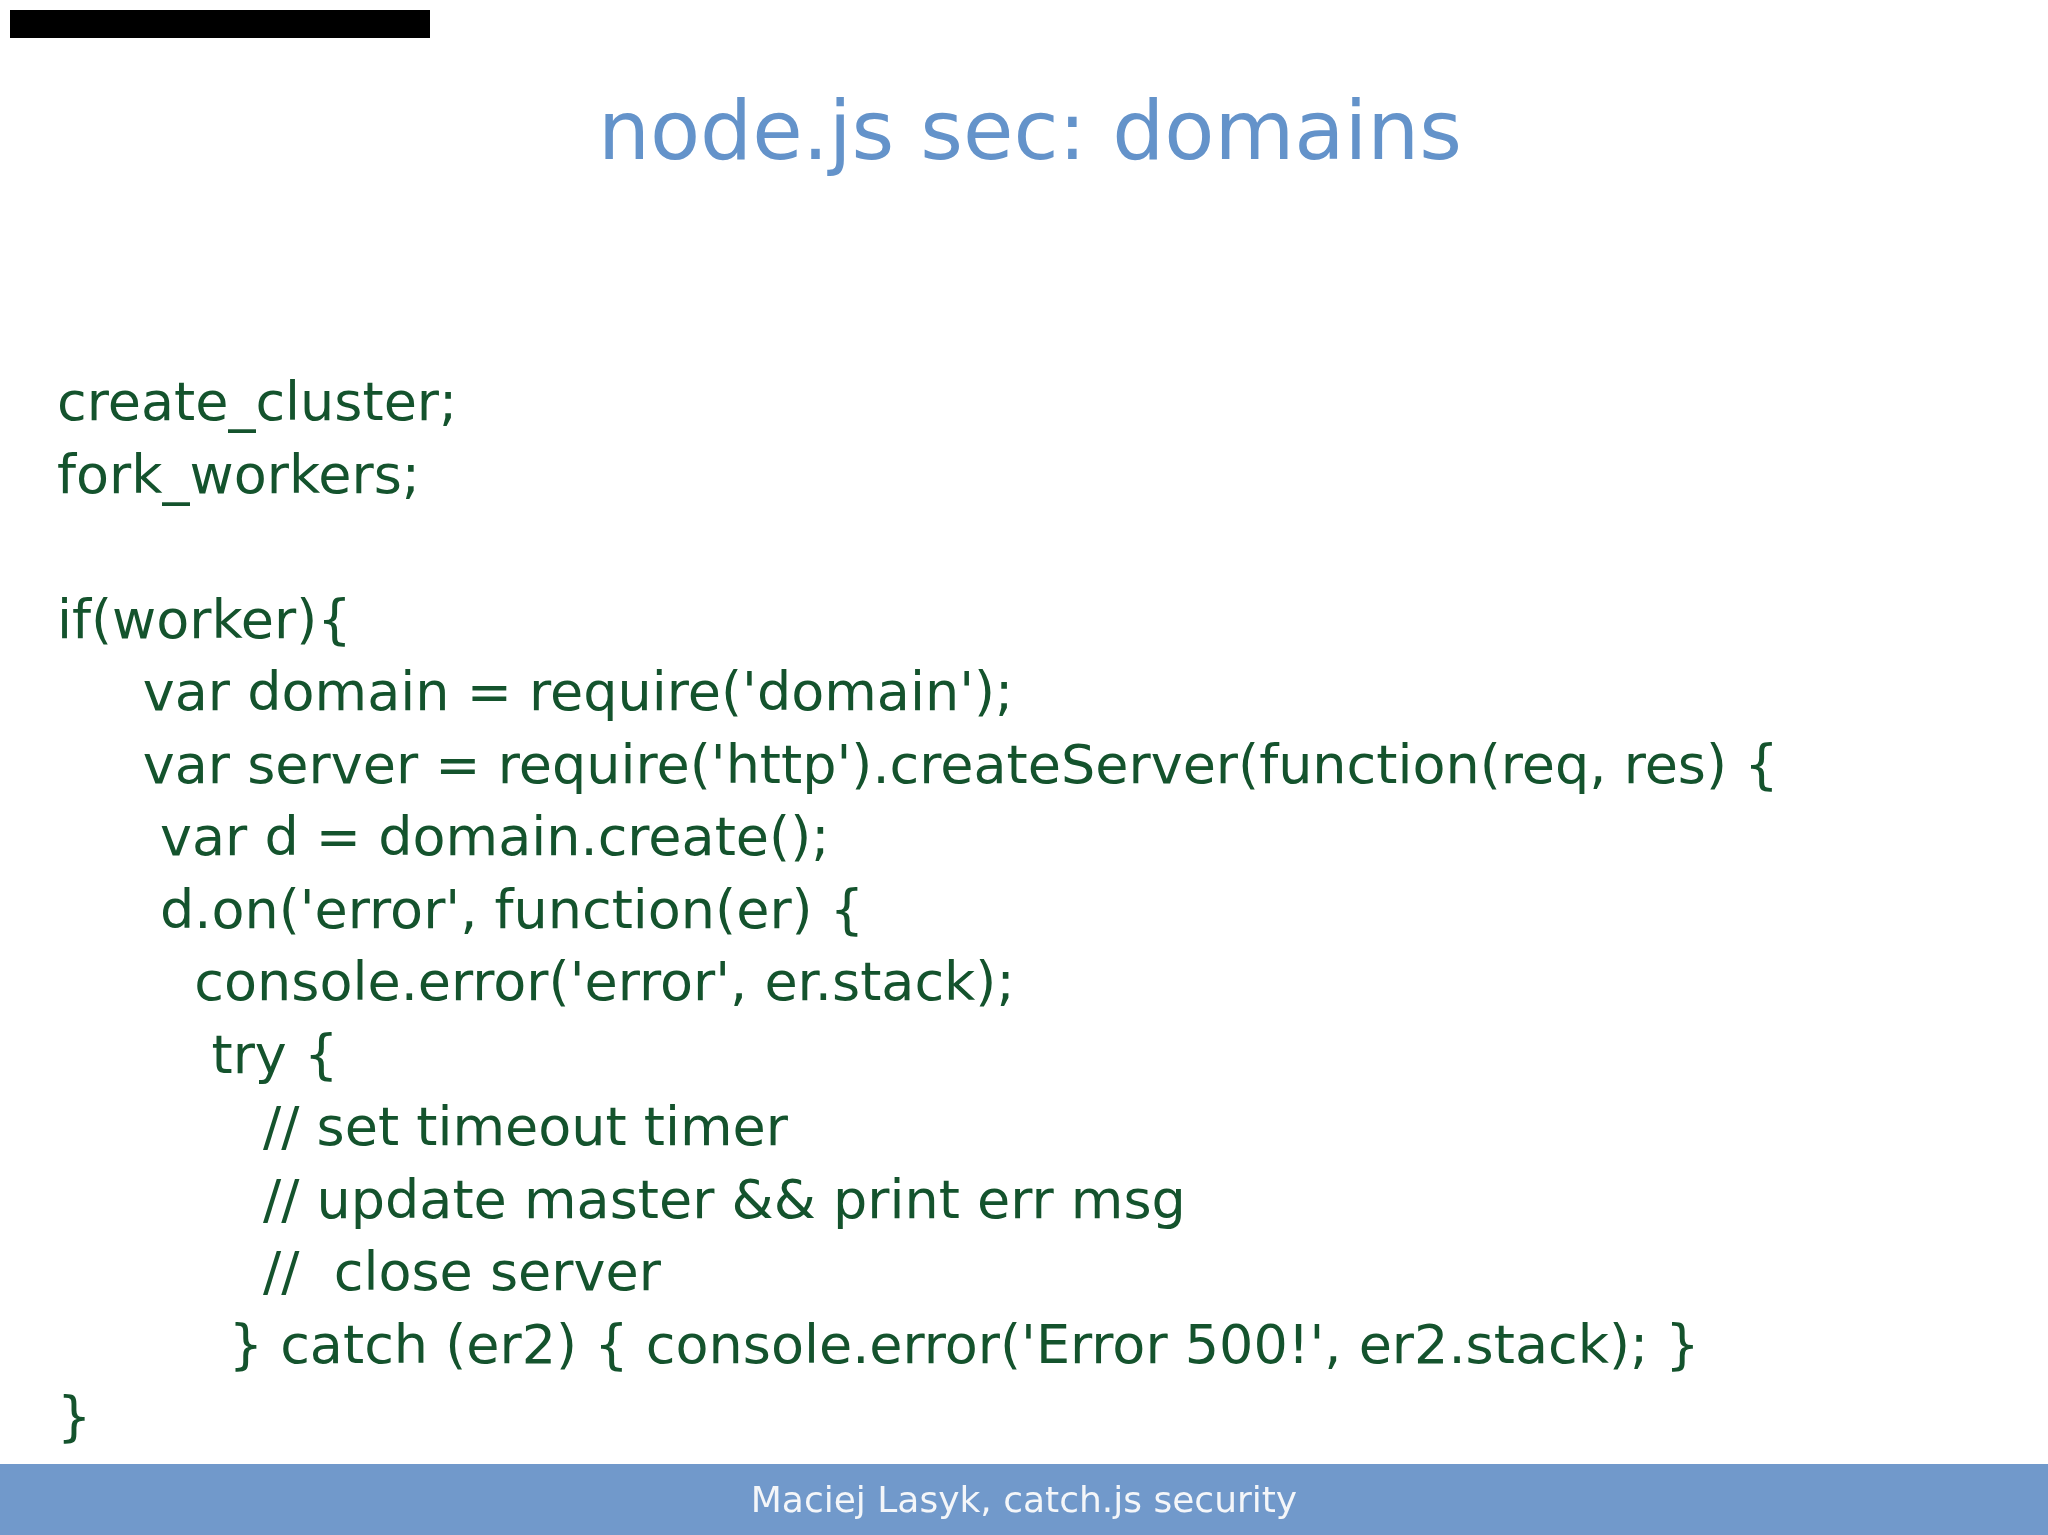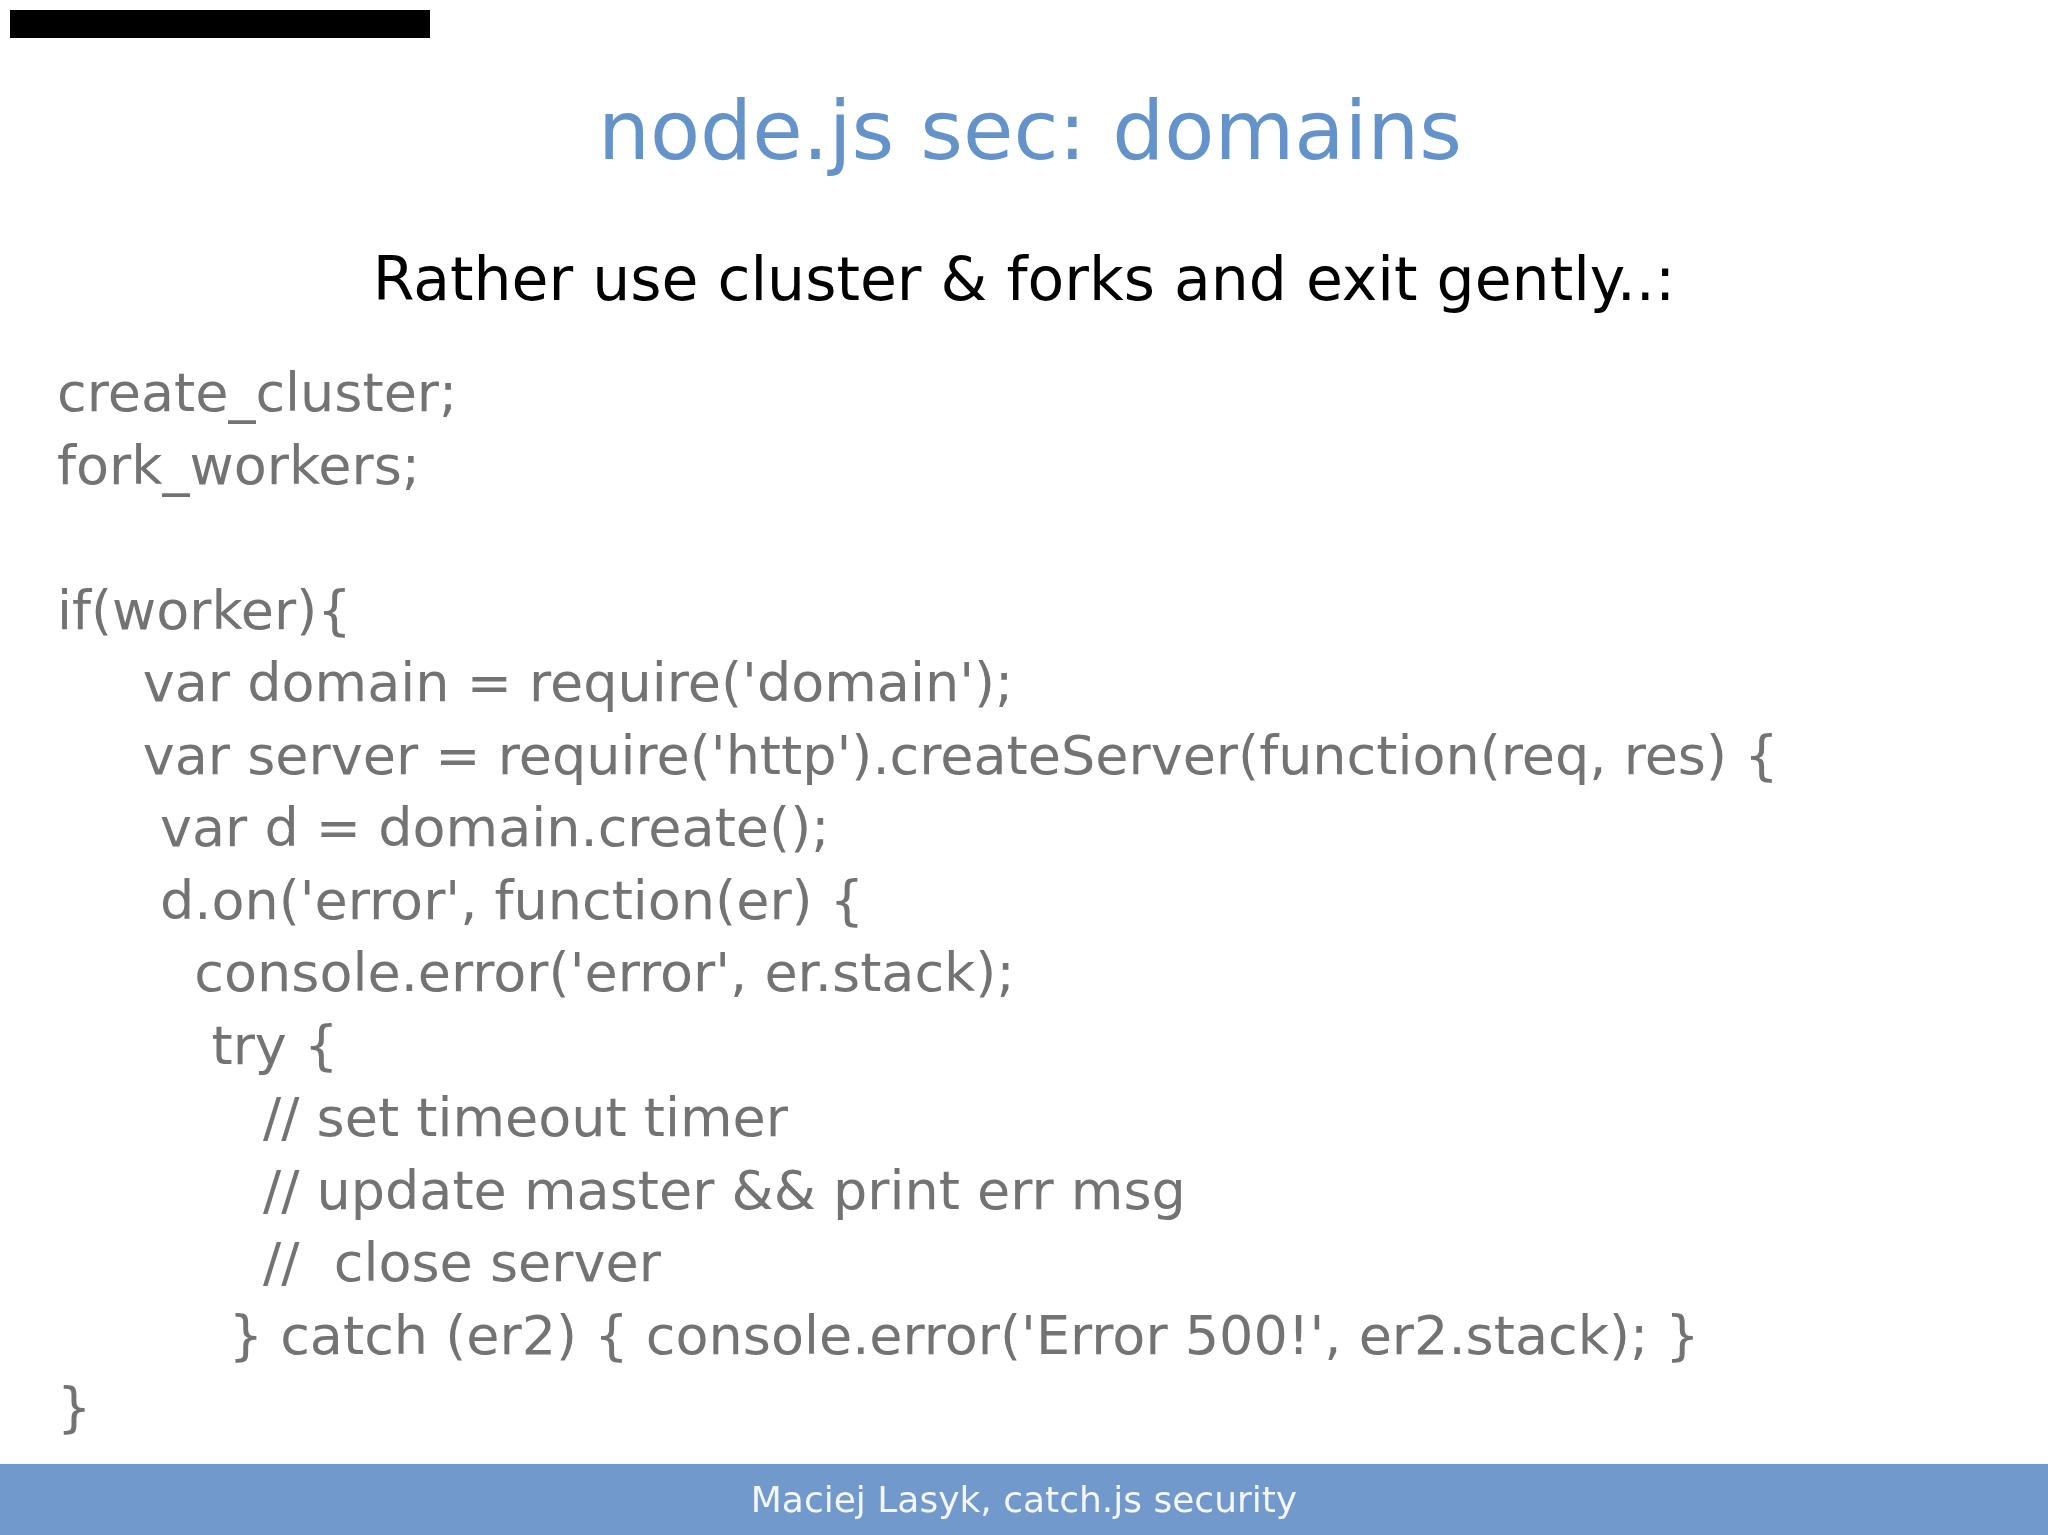--- a/index.html
+++ b/index.html
@@ -42,27 +42,27 @@
     width: 100%;
     margin: 0;
     text-align: center;
     font-size: 60px;
     font-weight: 400;
     line-height: 72px;
     color: #000000;
   }
   .code {
     position: absolute;
-    top: 357px;
+    top: 366px;
     left: 57px;
     margin: 0;
     font-family: "DejaVu Sans", sans-serif;
     font-size: 54px;
     line-height: 72.5px;
-    color: #737373;
+    color: #14532d;
     white-space: pre;
   }
   .footer {
     position: absolute;
     left: 0;
     bottom: 0;
     width: 100%;
     height: 71px;
     background: #7199cb;
   }
@@ -77,21 +77,20 @@
 </style>
 </head>
 <body>
 
 <div class="slide">
 
   <div class="top-left-bar"></div>
 
   <h1 class="title">node.js sec: domains</h1>
 
-  <p class="subtitle">Rather use cluster &amp; forks and exit gently..:</p>
 
   <pre class="code">create_cluster;
 fork_workers;
 
 if(worker){
      var domain = require('domain');
      var server = require('http').createServer(function(req, res) {
       var d = domain.create();
       d.on('error', function(er) {
         console.error('error', er.stack);

